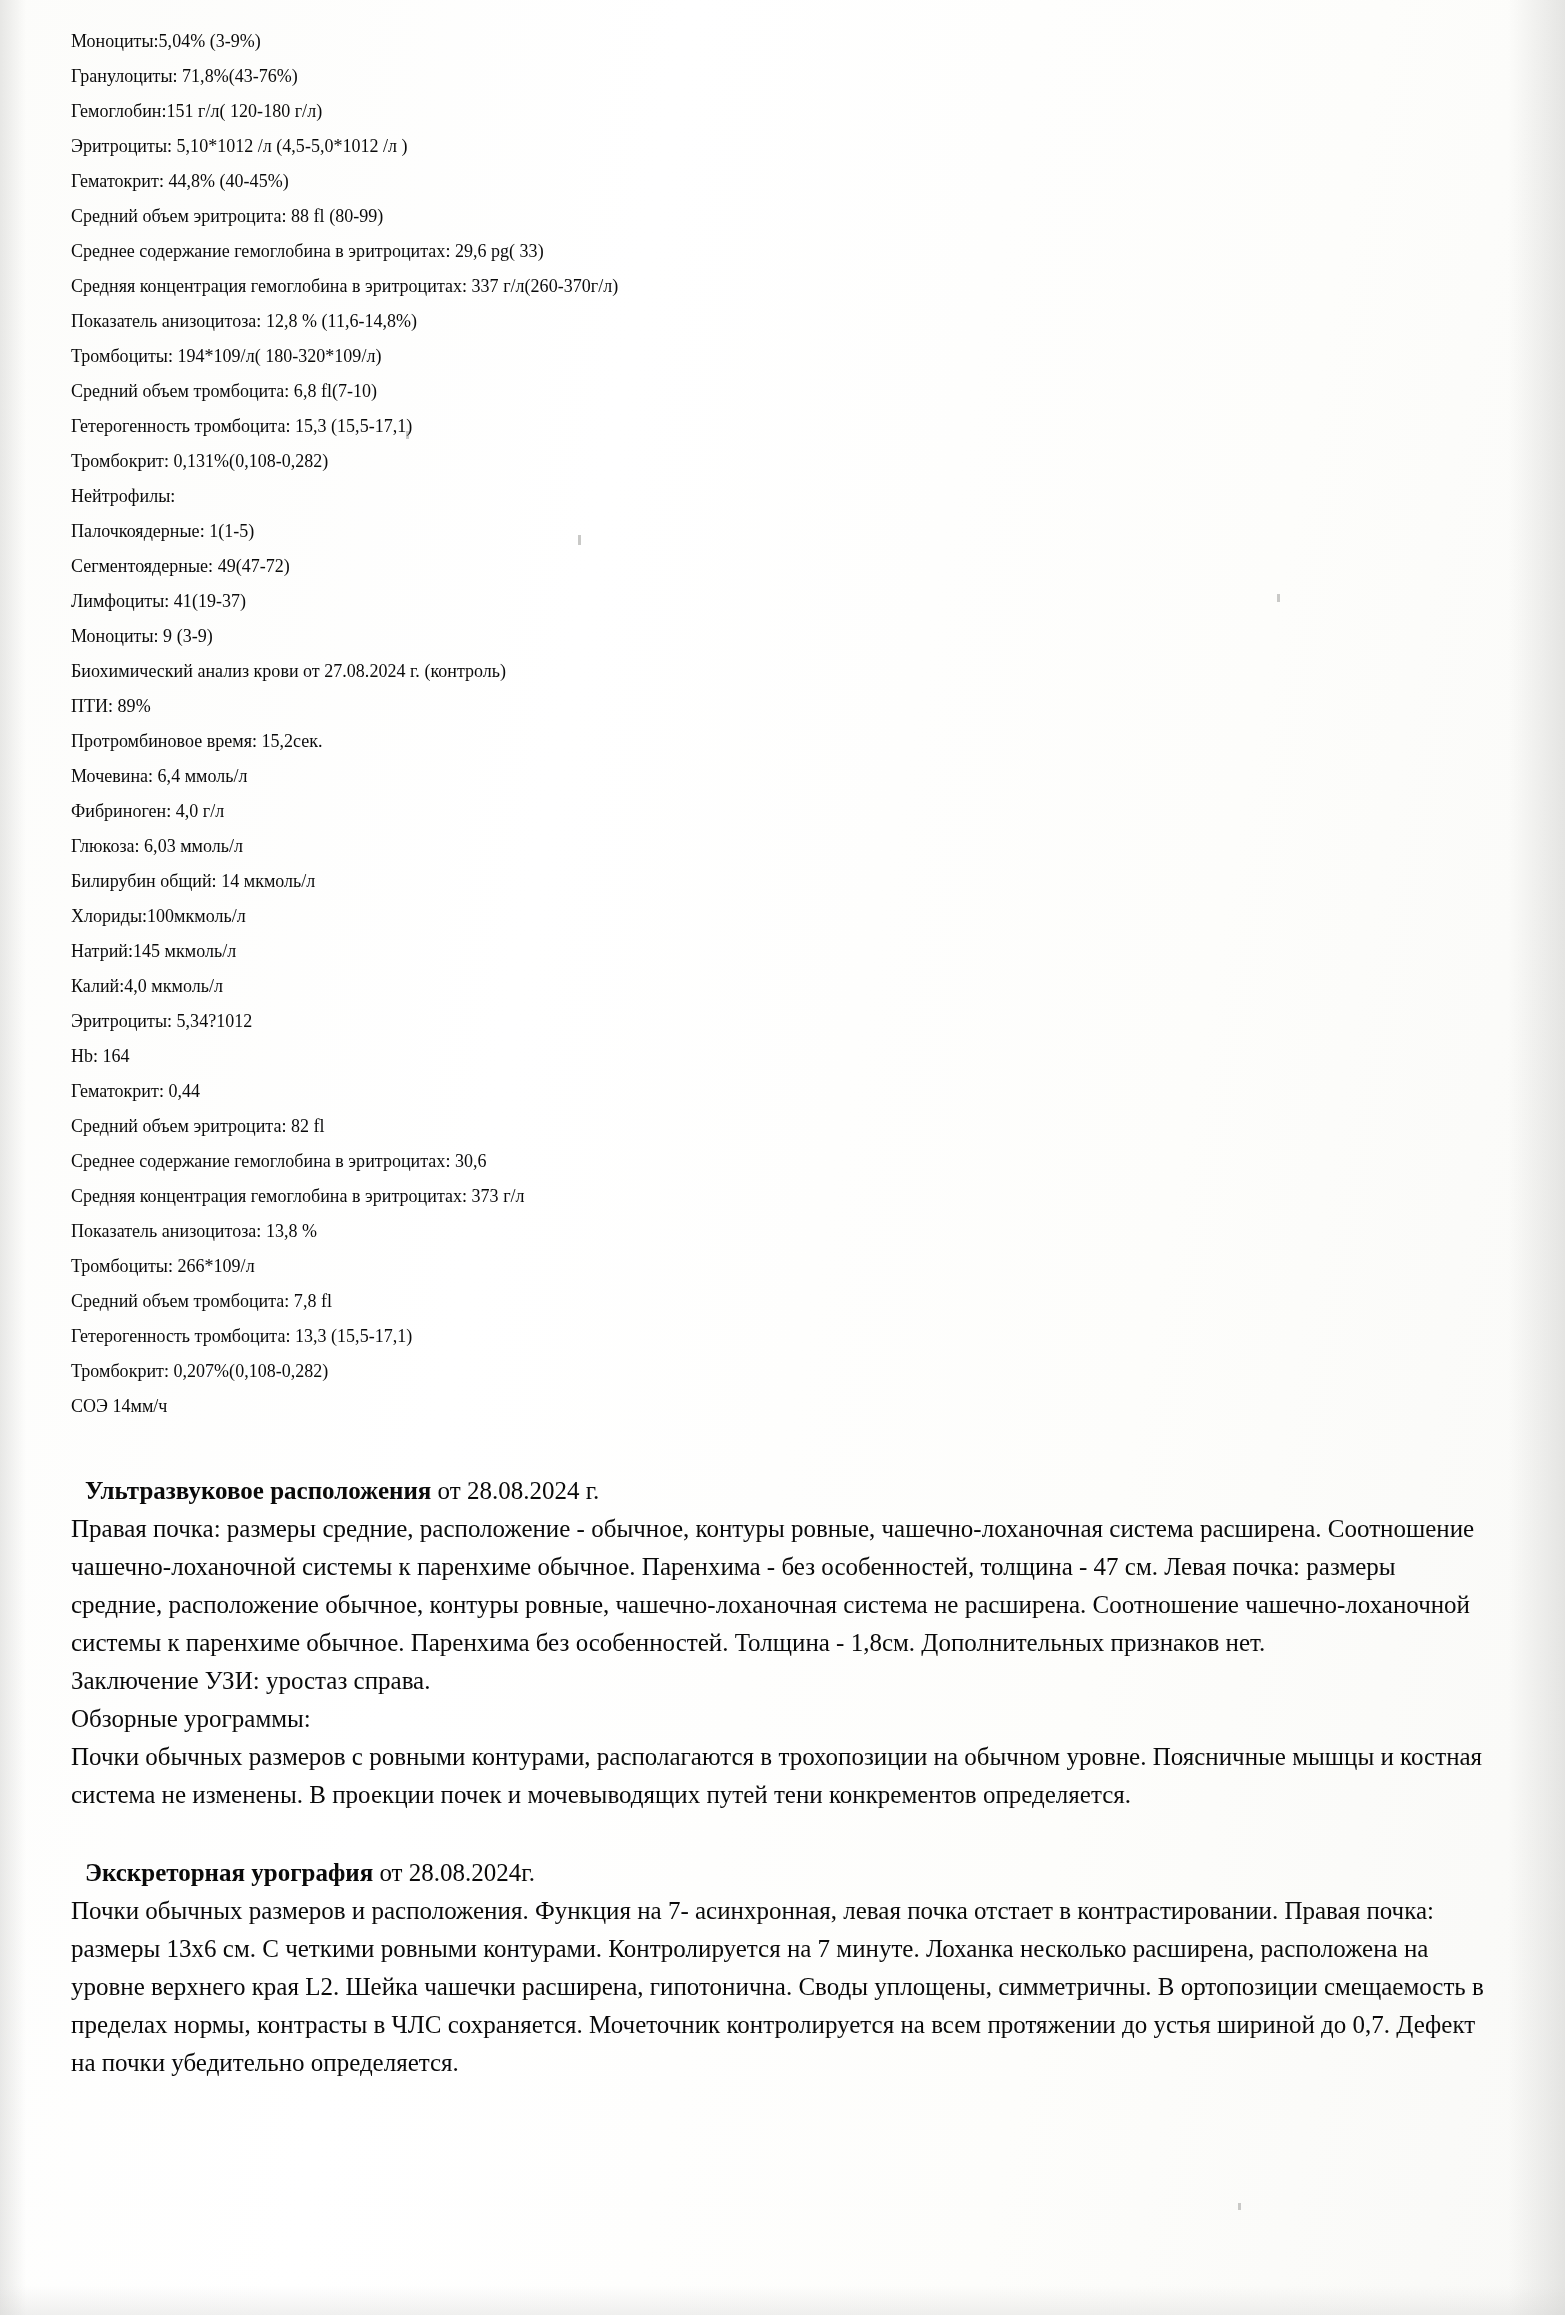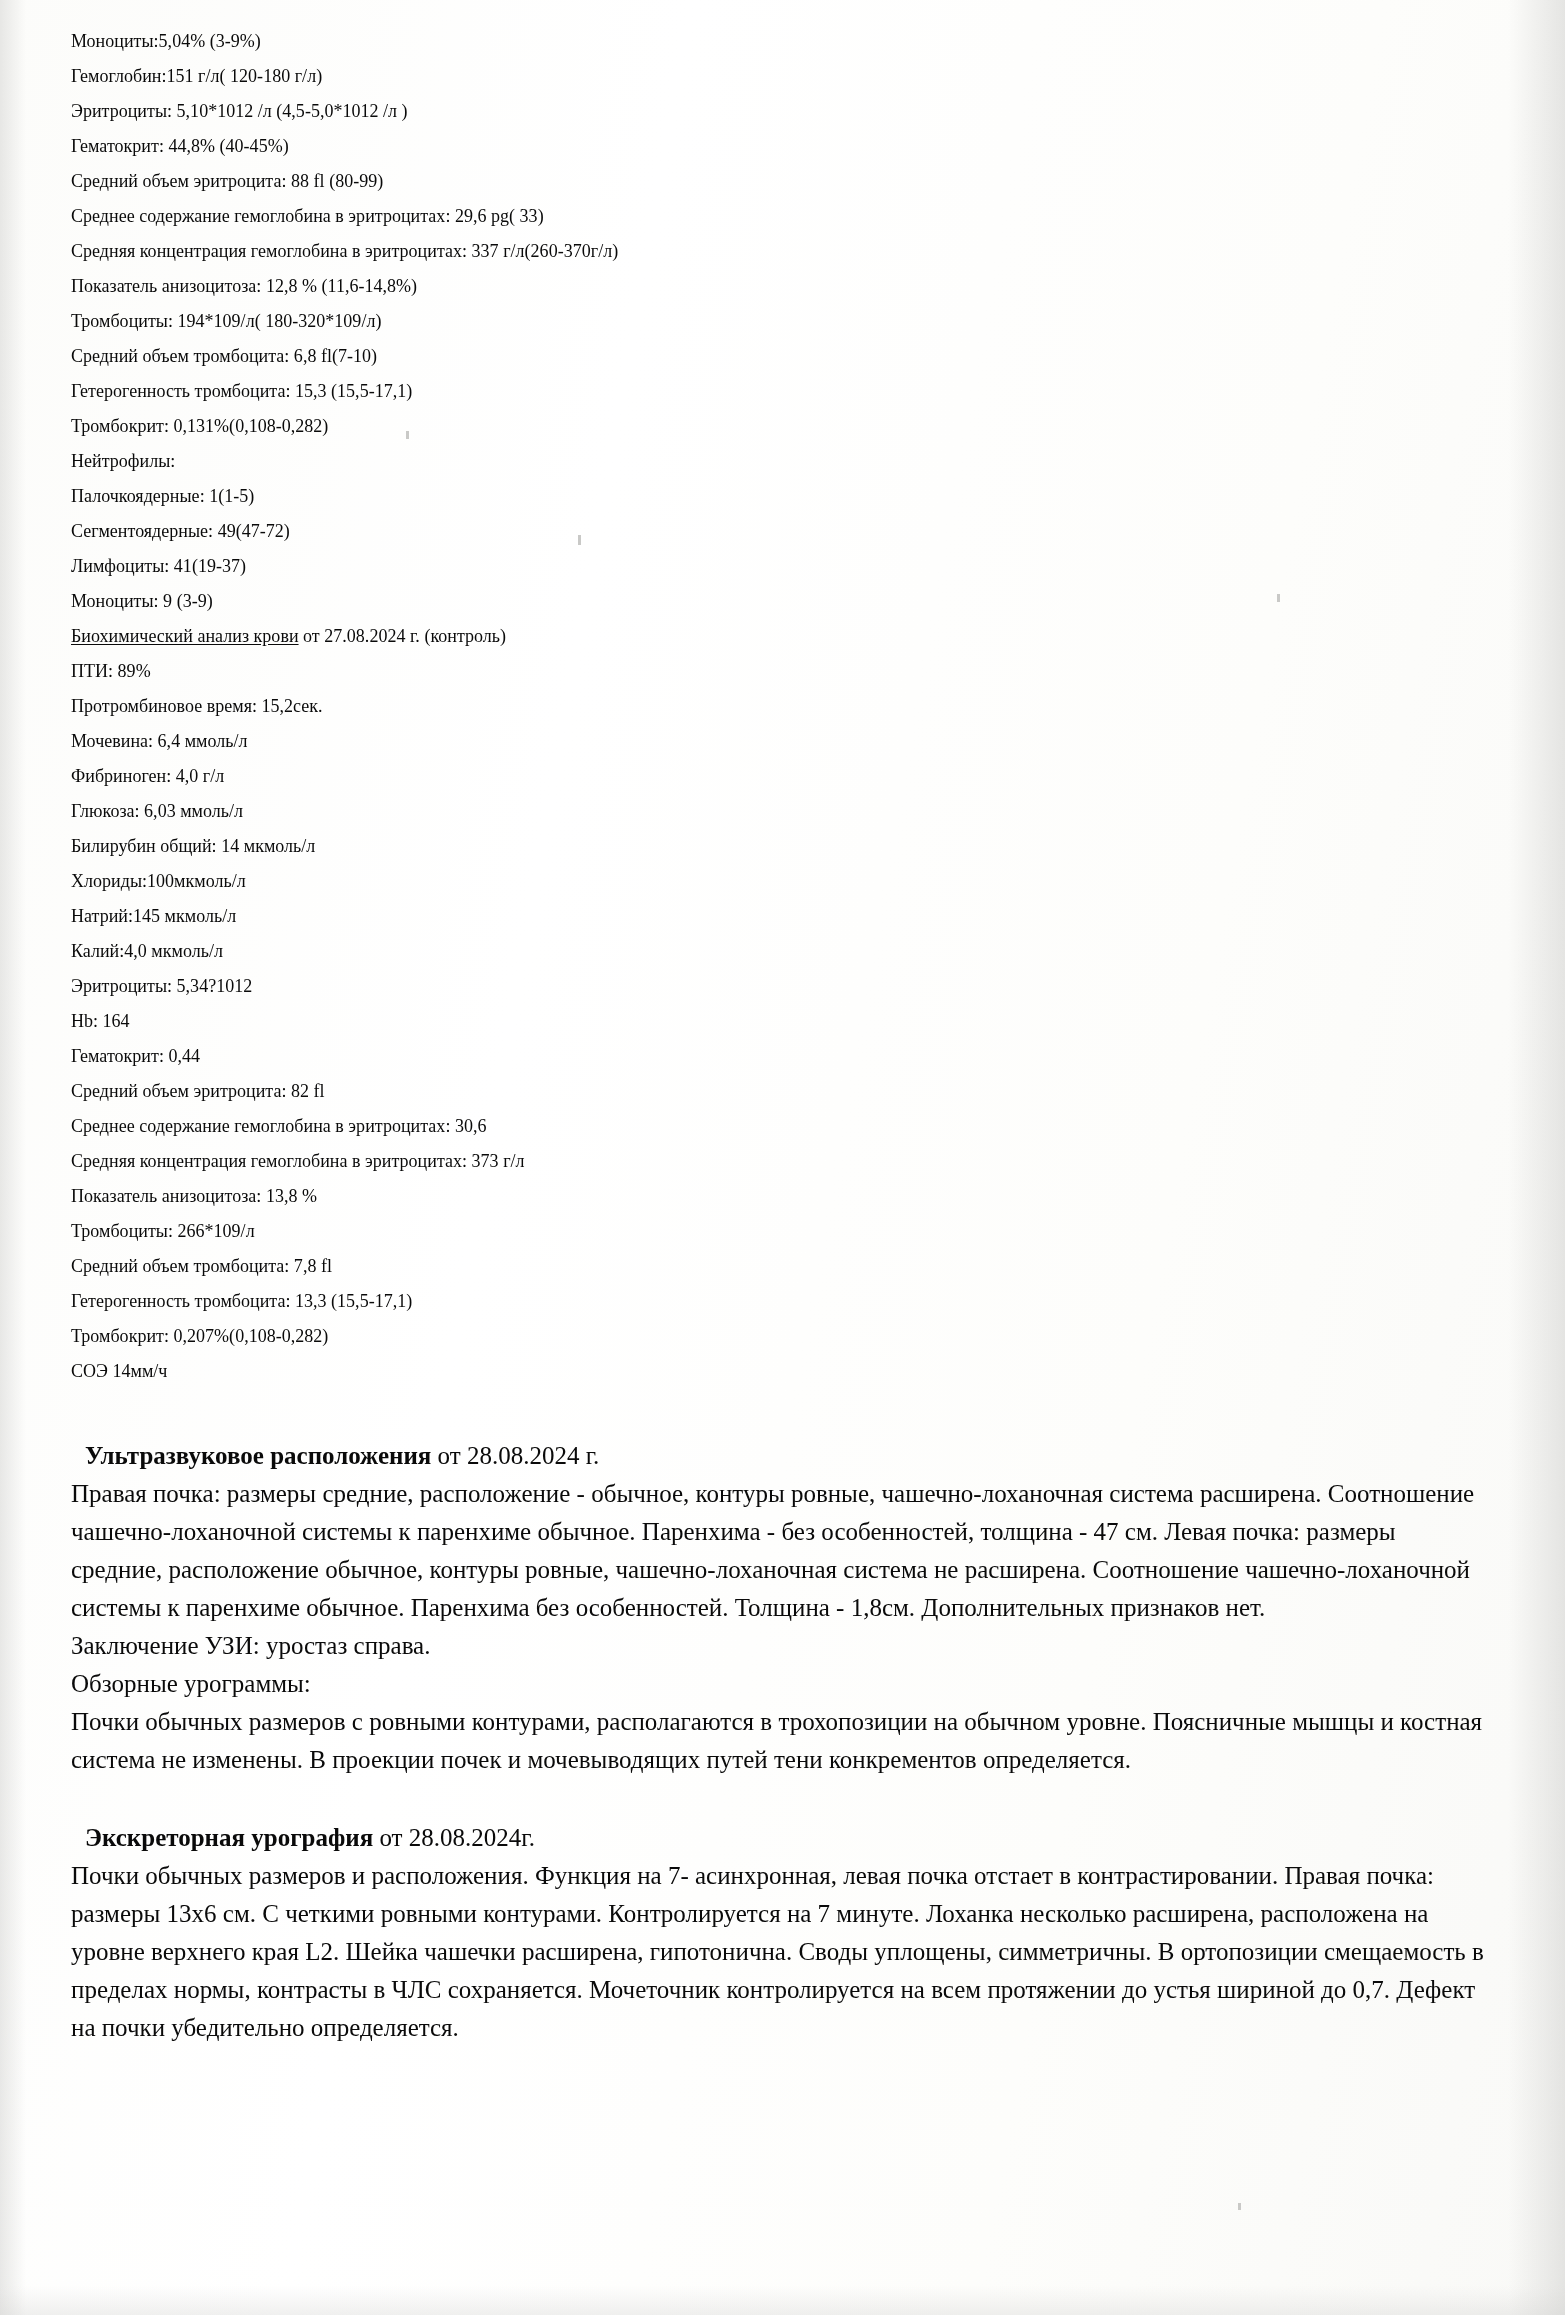--- a/index.html
+++ b/index.html
@@ -54,21 +54,21 @@
 
   
   .lab-list {
     font-size: 18px;
     line-height: 35px;
     letter-spacing: 0.02px;
     white-space: nowrap;
   }
   .lab-list .line { display: block; }
 
-  .u-head { text-decoration: underline; text-underline-offset: 2px; }
+  .u-head { text-underline-offset: 2px; }
 
   
   .section-gap { height: 48px; }
 
   
   .report {
     font-size: 25px;
     line-height: 38px;
     text-align: left;
   }
@@ -100,20 +100,21 @@
 
   <div class="speck" style="left:578px;top:535px;width:3px;height:10px;"></div>
   <div class="speck" style="left:406px;top:431px;width:3px;height:8px;"></div>
   <div class="speck" style="left:1277px;top:594px;width:3px;height:8px;"></div>
   <div class="speck" style="left:1238px;top:2203px;width:3px;height:7px;"></div>
 
   <div class="content">
 
     <div class="lab-list">
       <span class="line">Моноциты:5,04% (3-9%)</span>
+      <span class="line">Гранулоциты: 71,8%(43-76%)</span>
       <span class="line">Гемоглобин:151 г/л( 120-180 г/л)</span>
       <span class="line">Эритроциты: 5,10*1012 /л (4,5-5,0*1012 /л )</span>
       <span class="line">Гематокрит: 44,8% (40-45%)</span>
       <span class="line">Средний объем эритроцита: 88 fl (80-99)</span>
       <span class="line">Среднее содержание гемоглобина в эритроцитах: 29,6 pg( 33)</span>
       <span class="line">Средняя концентрация гемоглобина в эритроцитах: 337 г/л(260-370г/л)</span>
       <span class="line">Показатель анизоцитоза: 12,8 % (11,6-14,8%)</span>
       <span class="line">Тромбоциты: 194*109/л( 180-320*109/л)</span>
       <span class="line">Средний объем тромбоцита: 6,8 fl(7-10)</span>
       <span class="line">Гетерогенность тромбоцита: 15,3 (15,5-17,1)</span>

